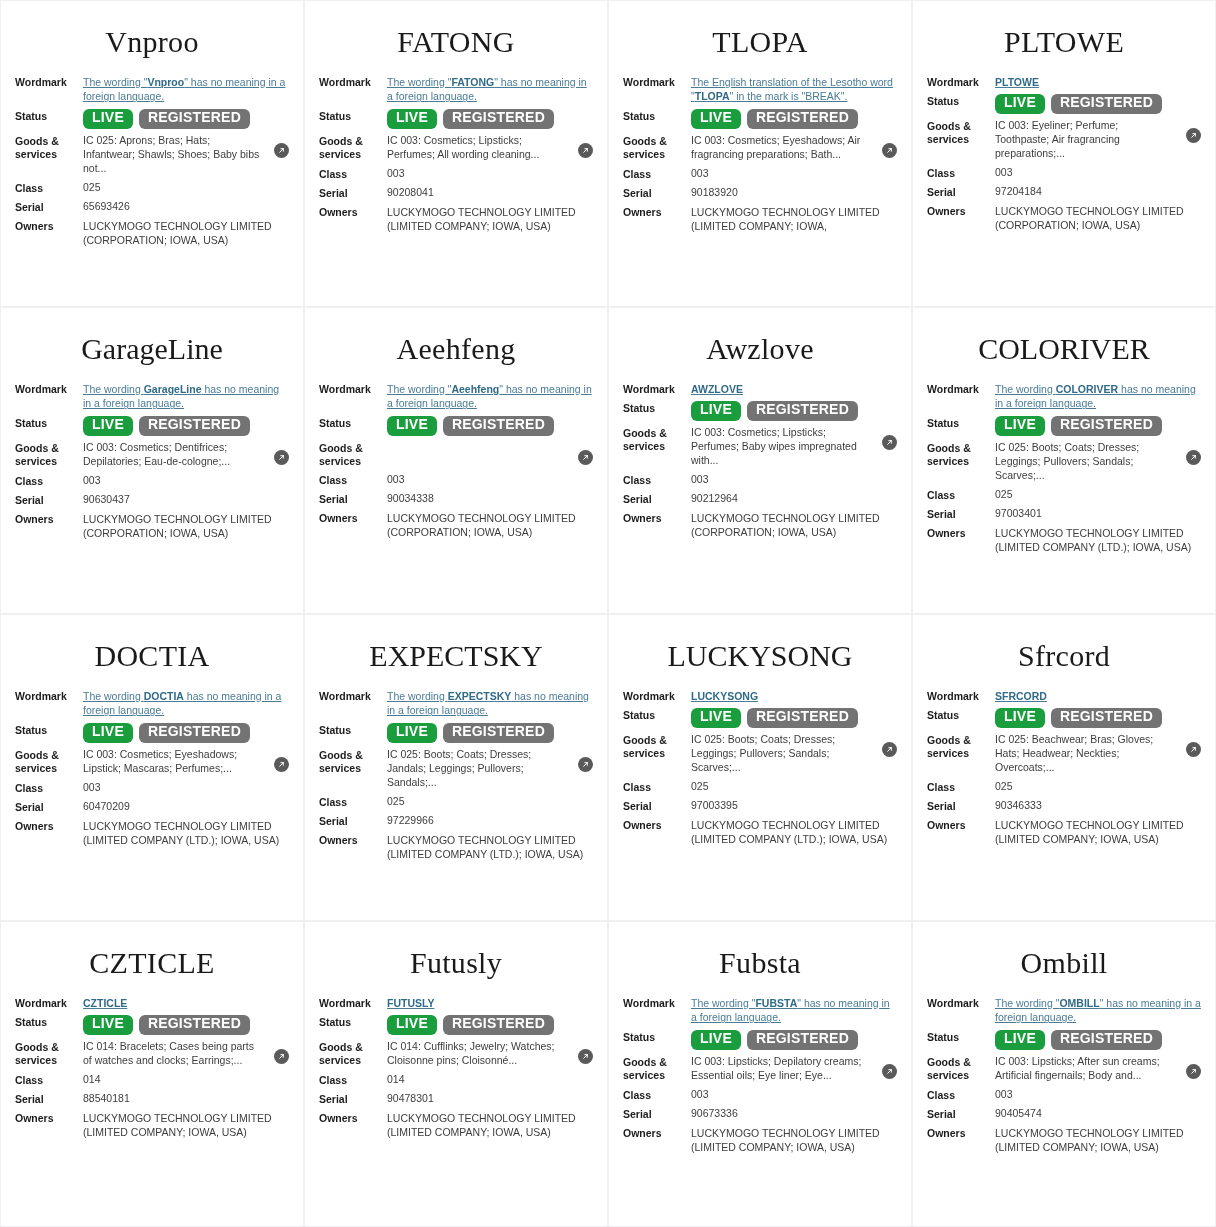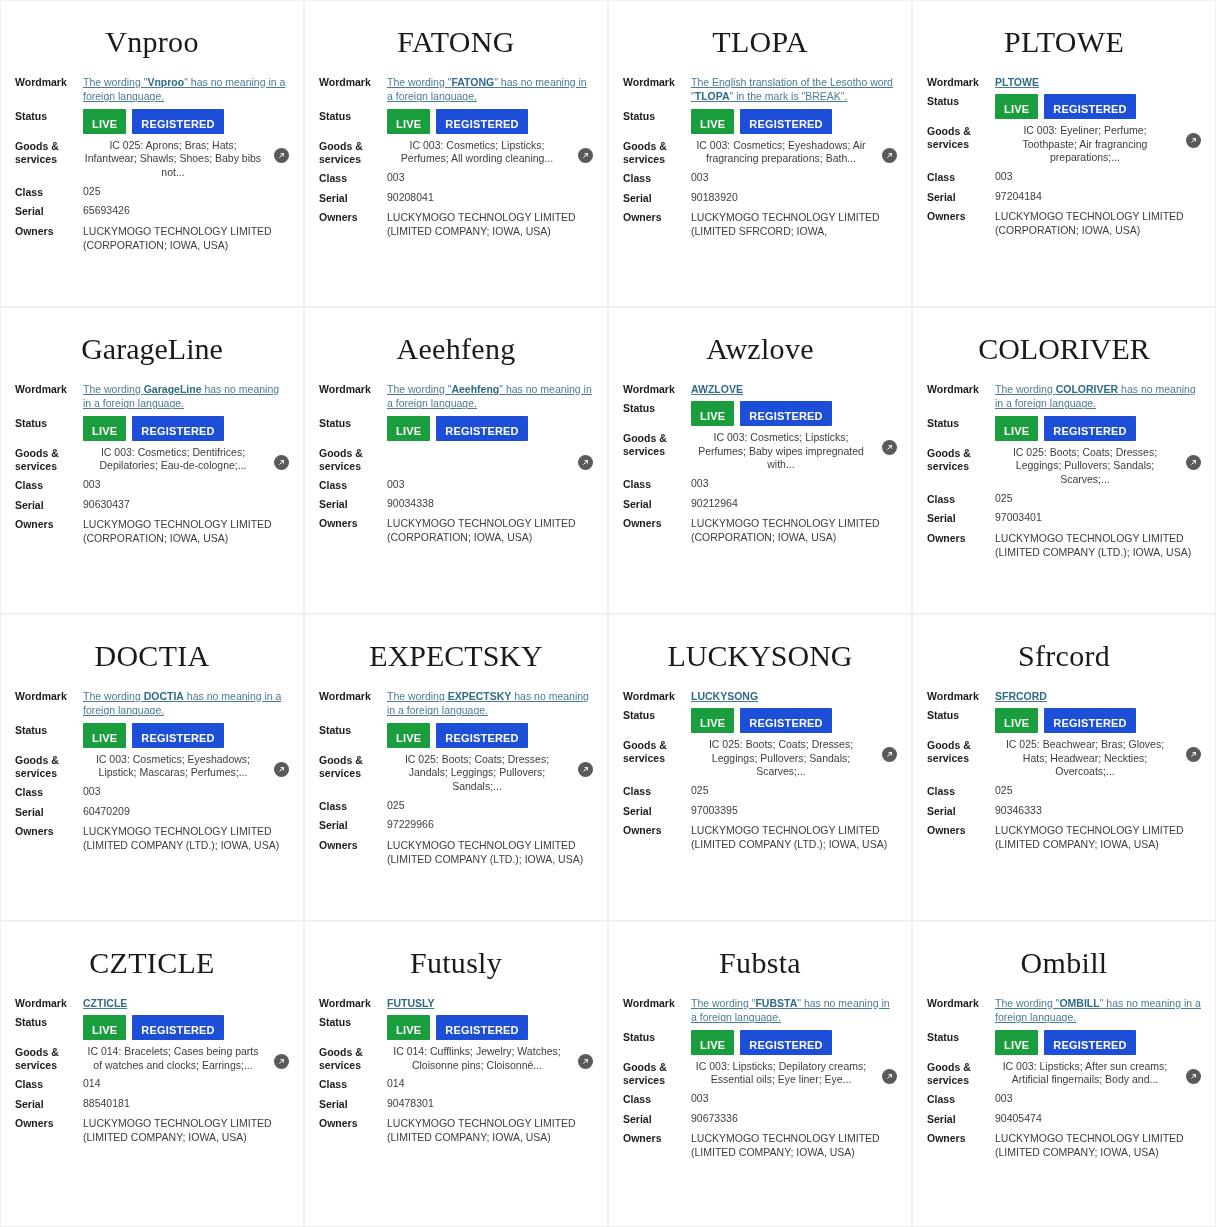--- a/index.html
+++ b/index.html
@@ -68,32 +68,32 @@
     color: #4a7b95;
     text-decoration: underline;
     line-height: 1.4;
     display: inline;
     cursor: pointer;
   }
   .wm-link b { font-weight: bold; color: #2f6a87; }
   .badges { display: flex; gap: 6px; align-items: center; padding-left: 4px; }
   .badge {
     display: inline-block;
-    border-radius: 1px;
+    border-radius: 6px;
     color: #ffffff;
-    font-size: 11px;
+    font-size: 14px;
     font-weight: bold;
     letter-spacing: 0.2px;
-    padding: 9px 9px 3px 9px;
+    padding: 1px 9px 3px 9px;
     line-height: 1.1;
     white-space: nowrap;
   }
   .badge.live { background: #1a9e3d; }
-  .badge.registered { background: #1d4ed8; }
-  .gs-row .val { padding-right: 26px; text-align: center; }
+  .badge.registered { background: #737373; }
+  .gs-row .val { padding-right: 26px; }
   .expand-icon {
     position: absolute;
     right: 0px;
     top: 9px;
     width: 15px; height: 15px;
     border-radius: 50%;
     background: #5a5a5a;
     display: flex;
     align-items: center;
     justify-content: center;
@@ -215,21 +215,21 @@
         <div class="row">
           <div class="lbl">Class</div>
           <div class="val">003</div>
         </div>
         <div class="row">
           <div class="lbl">Serial</div>
           <div class="val">90183920</div>
         </div>
         <div class="row owners-row">
           <div class="lbl">Owners</div>
-          <div class="val">LUCKYMOGO TECHNOLOGY LIMITED (LIMITED SFRCORD; IOWA,</div>
+          <div class="val">LUCKYMOGO TECHNOLOGY LIMITED (LIMITED COMPANY; IOWA,</div>
         </div>
       </div>
     </div>
     <div class="card">
       <div class="card-title">PLTOWE</div>
       <div class="fields">
         <div class="row">
           <div class="lbl">Wordmark</div>
           <div class="val"><a class="wm-link" href="#"><span></span><b>PLTOWE</b><span></span></a></div>
         </div>

